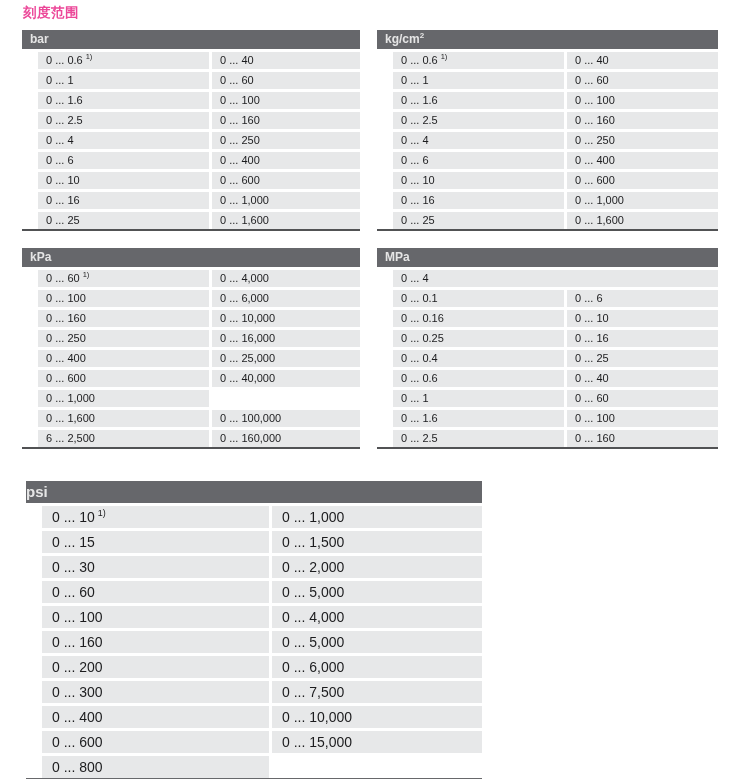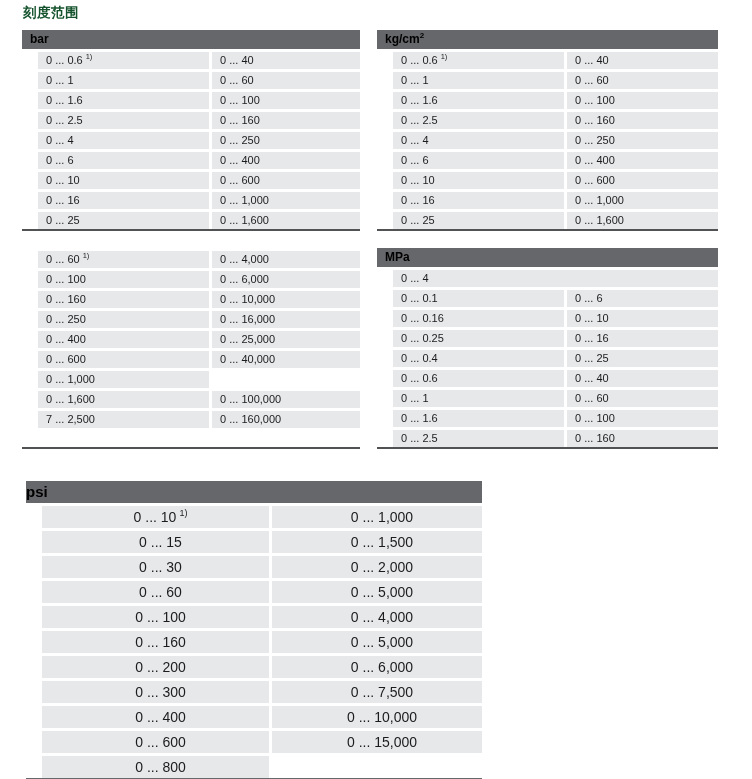--- a/index.html
+++ b/index.html
@@ -17,41 +17,41 @@
     overflow: hidden;
     font-family: "Liberation Sans", "DejaVu Sans", sans-serif;
     color: var(--text);
   }
   h1.page-title {
     margin: 0;
     padding: 5px 0 0 23px;
     font-size: 13.5px;
     line-height: 15px;
     font-weight: bold;
-    color: #14532d;
+    color: #ec4899;
     letter-spacing: 0.5px;
   }
   #grid-small {
     display: grid;
     grid-template-columns: 338px 341px;
     column-gap: 17px;
     row-gap: 17px;
     margin: 10px 0 0 22px;
   }
   #psi-wrap {
     margin: 32px 0 0 26px;
     width: 456px;
   }
   .unit-table { background: #ffffff; }
   .unit-table.small { border-bottom: 2px solid var(--border-small); }
   .unit-table.large { border-bottom: 4px solid var(--border-large); }
 
   .thead {
     background: var(--header-bg);
-    color: #000000;
+    color: #e5e5e5;
     font-weight: bold;
   }
   .small .thead {
     height: 19px; line-height: 19px;
     font-size: 12px;
     padding-left: 8px;
   }
   .large .thead {
     height: 22px; line-height: 22px;
     font-size: 15px;
@@ -68,21 +68,20 @@
   }
   .small .cell {
     height: 17px; line-height: 17px;
     font-size: 11px;
     padding-left: 8px;
   }
   .large .cell {
     height: 22px; line-height: 22px;
     font-size: 14px;
     padding-left: 10px;
-    text-align: center;
   }
   .small .cell.left { width: 171px; margin-right: 3px; }
   .small .cell.right { flex: 1; }
   .large .cell.left { width: 227px; margin-right: 3px; }
   .large .cell.right { flex: 1; }
   .cell sup {
     vertical-align: super;
     line-height: 0;
     margin-left: 3px;
   }
@@ -167,20 +166,21 @@
         <div class="row">
           <div class="cell left"><span>0 ... 16</span></div>
           <div class="cell right"><span>0 ... 1,000</span></div>
         </div>
         <div class="row">
           <div class="cell left"><span>0 ... 25</span></div>
           <div class="cell right"><span>0 ... 1,600</span></div>
         </div>
       </section>
       <section class="unit-table small">
+        <div class="thead"><span>kPa</span></div>
         <div class="row">
           <div class="cell left"><span>0 ... 60</span><sup>1)</sup></div>
           <div class="cell right"><span>0 ... 4,000</span></div>
         </div>
         <div class="row">
           <div class="cell left"><span>0 ... 100</span></div>
           <div class="cell right"><span>0 ... 6,000</span></div>
         </div>
         <div class="row">
           <div class="cell left"><span>0 ... 160</span></div>
@@ -199,21 +199,21 @@
           <div class="cell right"><span>0 ... 40,000</span></div>
         </div>
         <div class="row">
           <div class="cell left"><span>0 ... 1,000</span></div>
         </div>
         <div class="row">
           <div class="cell left"><span>0 ... 1,600</span></div>
           <div class="cell right"><span>0 ... 100,000</span></div>
         </div>
         <div class="row">
-          <div class="cell left"><span>7 ... 2,500</span></div>
+          <div class="cell left"><span>6 ... 2,500</span></div>
           <div class="cell right"><span>0 ... 160,000</span></div>
         </div>
       </section>
       <section class="unit-table small">
         <div class="thead"><span>MPa</span></div>
         <div class="row">
           <div class="cell right"><span>0 ... 4</span></div>
         </div>
         <div class="row">
           <div class="cell left"><span>0 ... 0.1</span></div>

